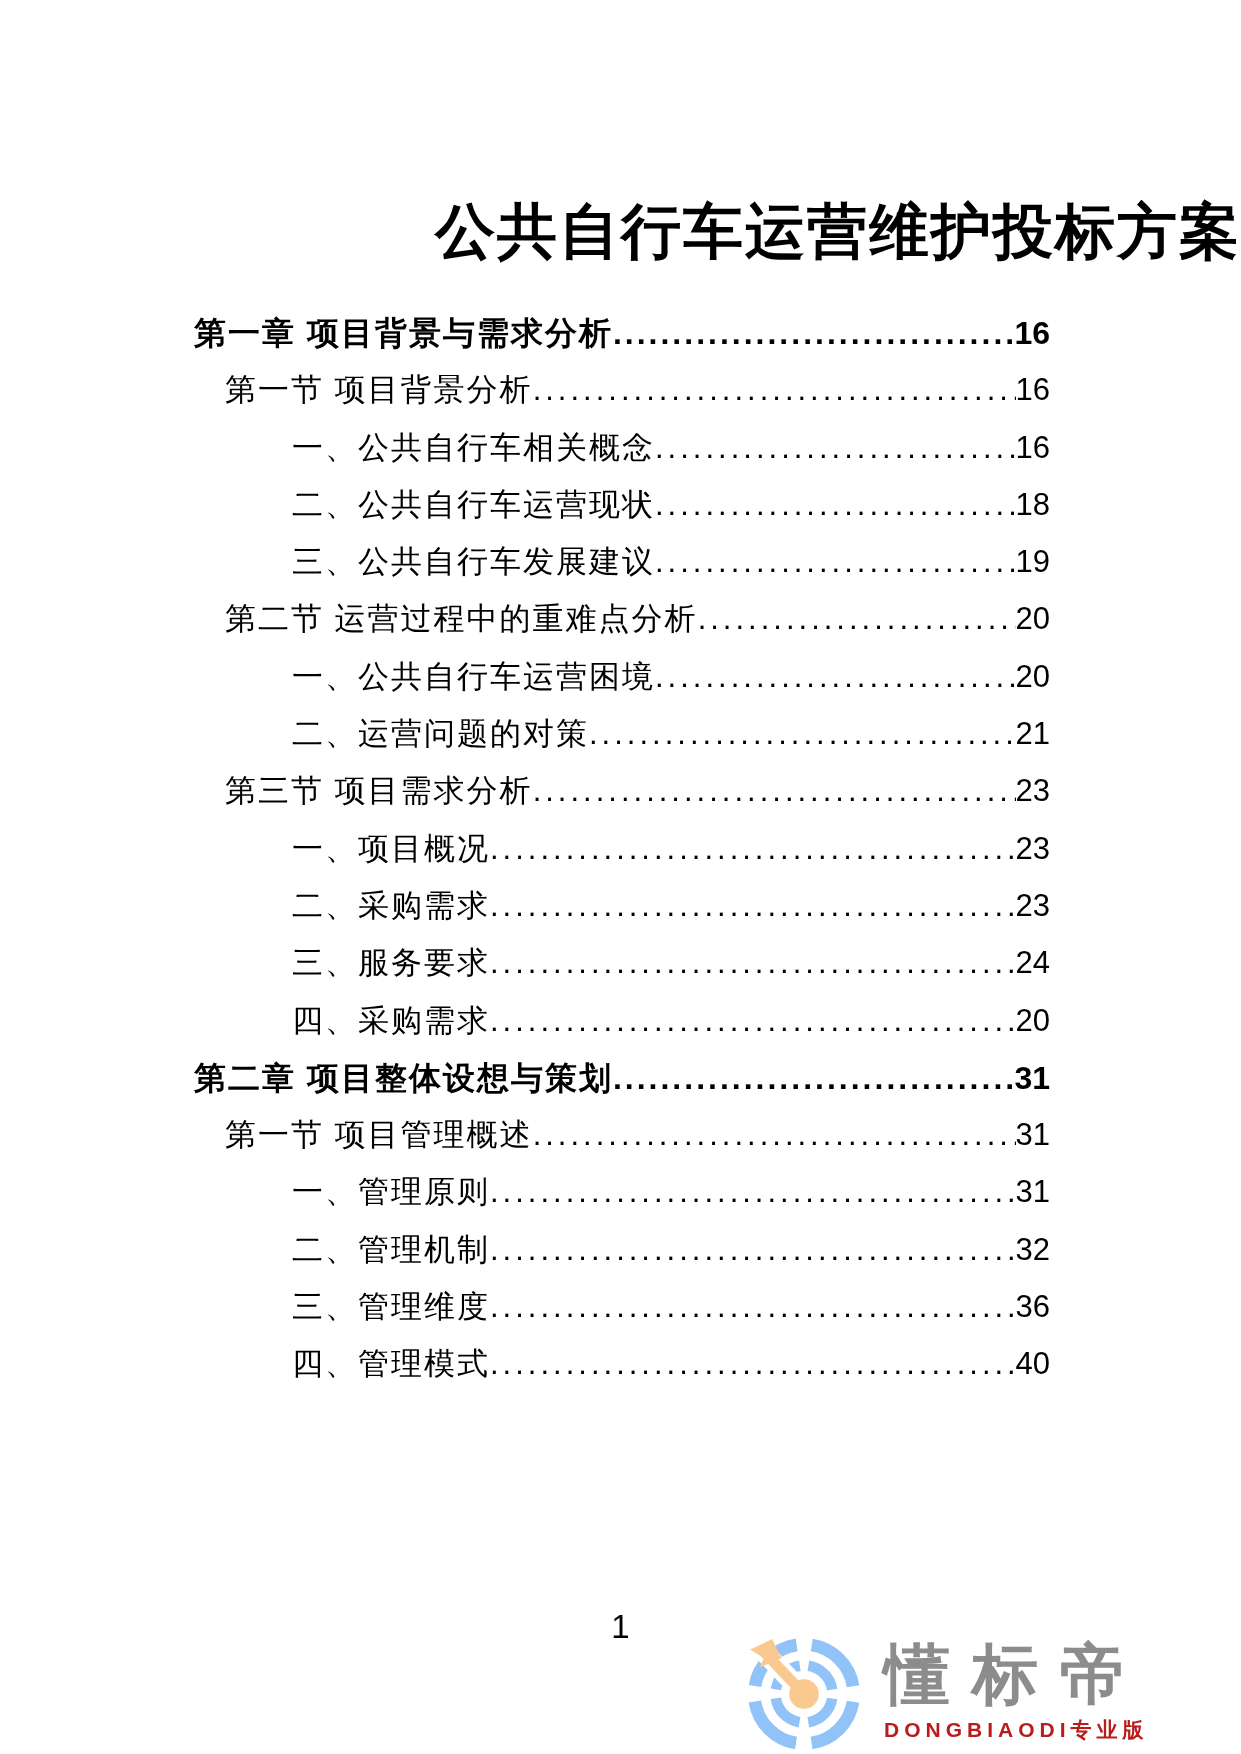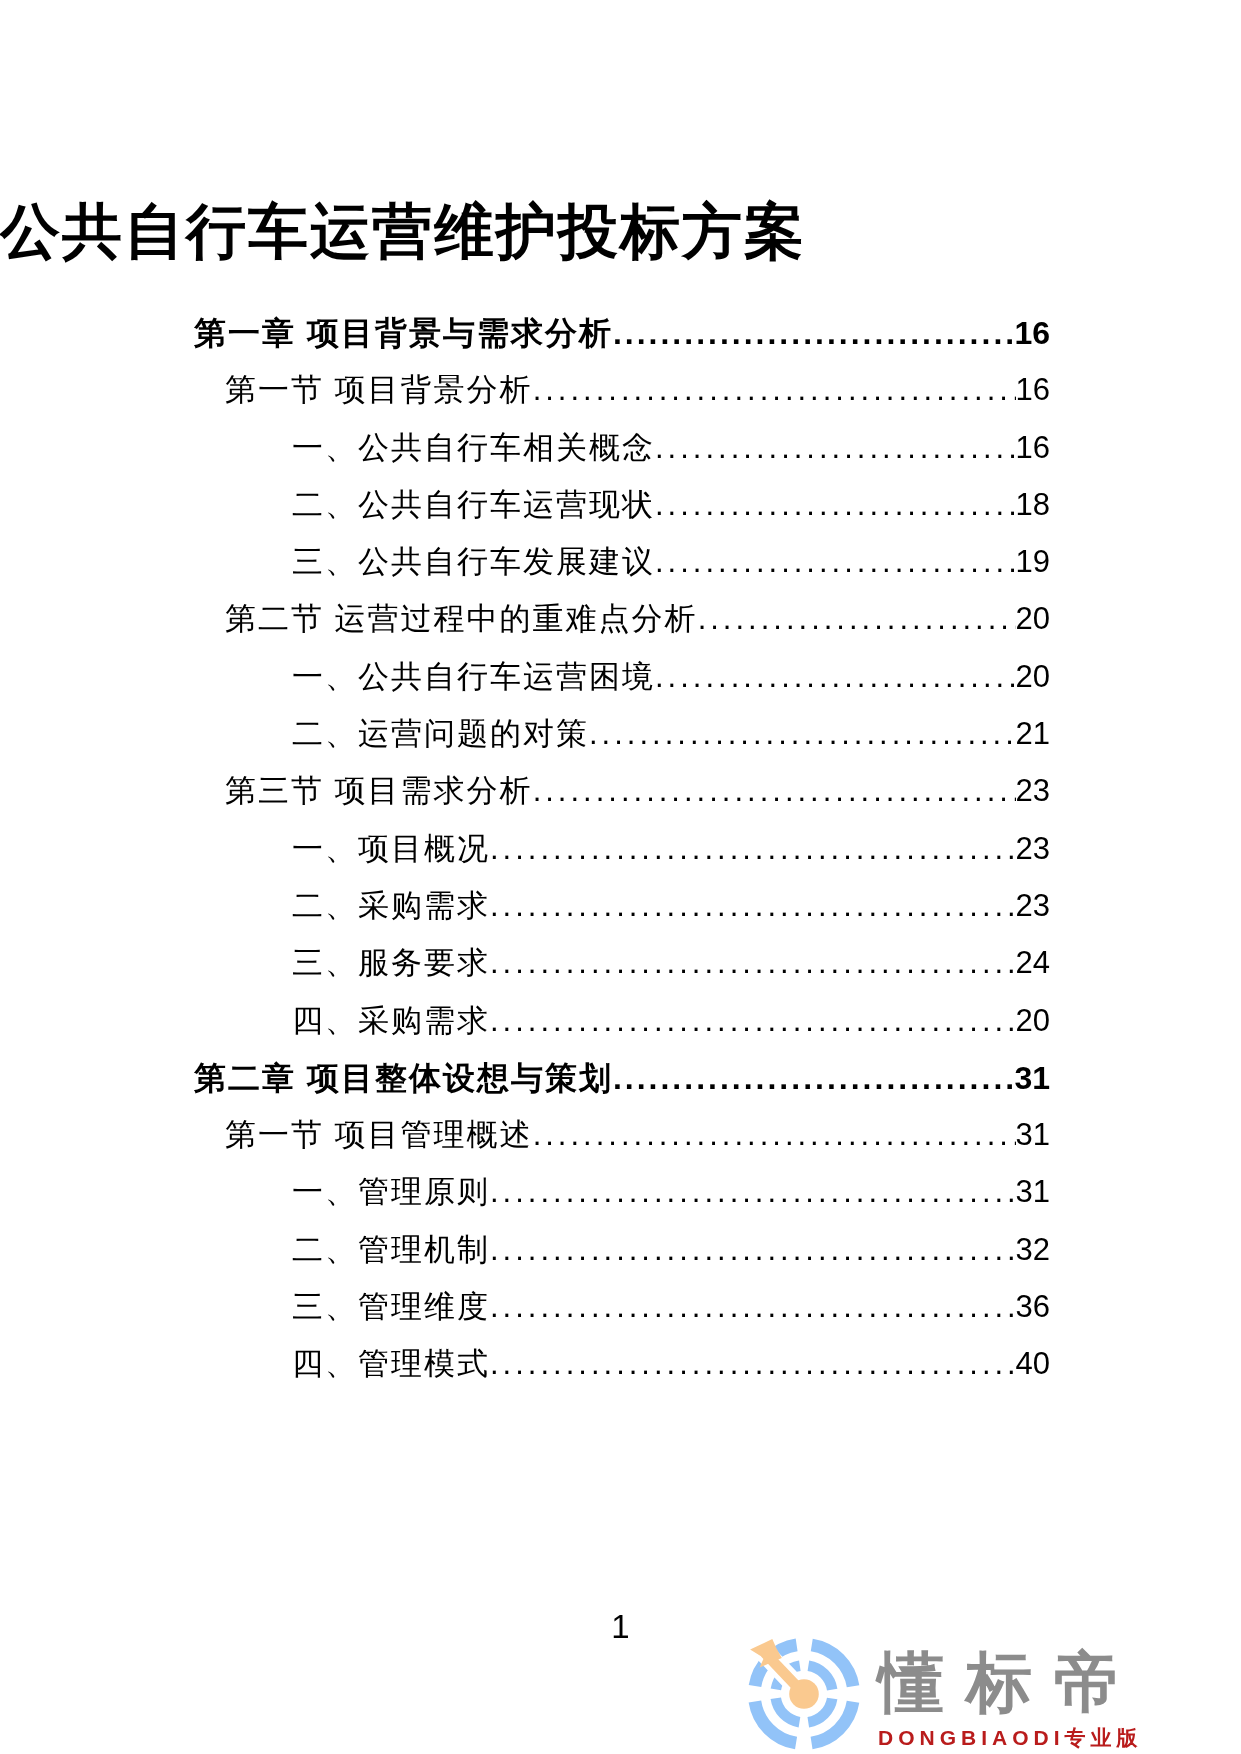--- a/index.html
+++ b/index.html
@@ -14,21 +14,21 @@
     background: #ffffff;
     overflow: hidden;
     font-family: "Liberation Sans", "DejaVu Sans", sans-serif;
     color: #000000;
   }
   .doc-title {
     position: absolute;
     top: 148px;
     left: 0;
     right: 0;
-    text-align: left;
+    text-align: right;
     font-size: 60px;
     line-height: 88px;
     font-weight: bold;
     letter-spacing: 2px;
     white-space: nowrap;
   }
   .toc-heading {
     position: absolute;
     top: 252px;
     left: 0;
@@ -87,22 +87,22 @@
     right: 0;
     text-align: center;
     font-size: 33px;
     line-height: 40px;
   }
   .brand-watermark {
     position: absolute;
     left: 748px;
     top: 1638px;
     display: flex;
-    align-items: flex-end;
-    gap: 18px;
+    align-items: flex-start;
+    gap: 24px;
   }
   .brand-icon { flex: 0 0 auto; display: block; }
   .brand-text-block {
     display: flex;
     flex-direction: column;
     align-items: flex-start;
   }
   .brand-name {
     font-size: 66px;
     line-height: 72px;

